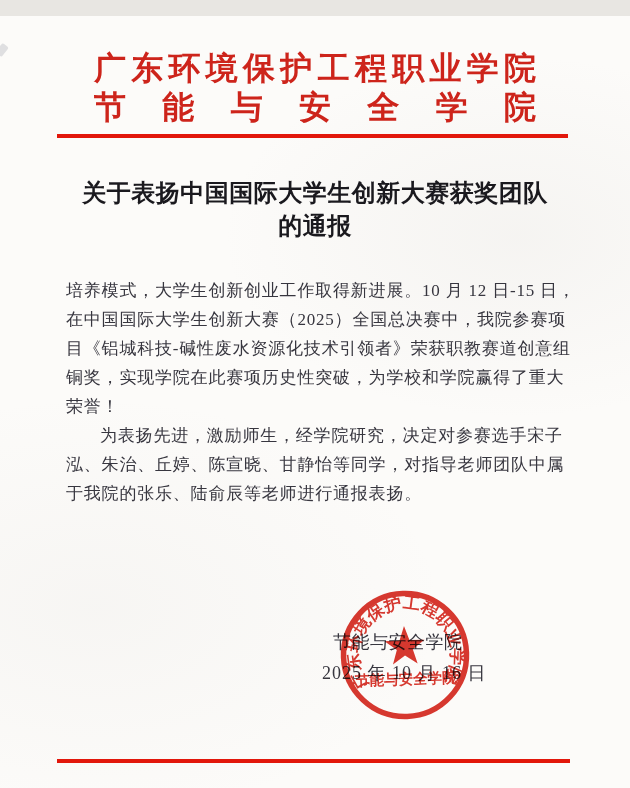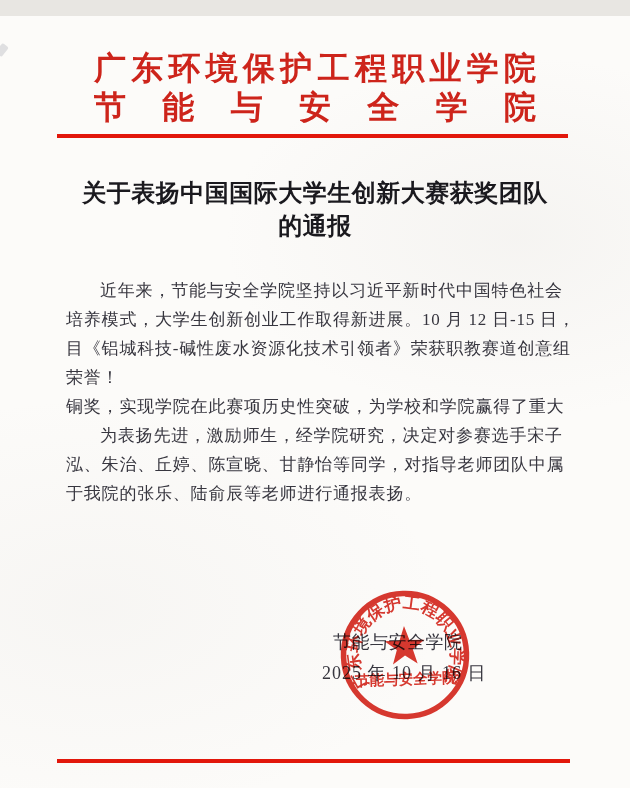--- a/index.html
+++ b/index.html
@@ -80,25 +80,25 @@
   </div>
 
   <div class="rule rule-top"></div>
 
   <div class="doc-title">
     <div class="title-line">关于表扬中国国际大学生创新大赛获奖团队</div>
     <div class="title-line">的通报</div>
   </div>
 
   <div class="body-text">
-    <div class="bline indent">近年来，节能与安全学院坚持以习近平新时代中国特色社会</div>
     <div class="bline">培养模式，大学生创新创业工作取得新进展。10 月 12 日-15 日，</div>
+    <div class="bline">在中国国际大学生创新大赛（2025）全国总决赛中，我院参赛项</div>
     <div class="bline">目《铝城科技-碱性废水资源化技术引领者》荣获职教赛道创意组</div>
+    <div class="bline">铜奖，实现学院在此赛项历史性突破，为学校和学院赢得了重大</div>
     <div class="bline">荣誉！</div>
-    <div class="bline">铜奖，实现学院在此赛项历史性突破，为学校和学院赢得了重大</div>
     <div class="bline indent">为表扬先进，激励师生，经学院研究，决定对参赛选手宋子</div>
     <div class="bline">泓、朱治、丘婷、陈宣晓、甘静怡等同学，对指导老师团队中属</div>
     <div class="bline">于我院的张乐、陆俞辰等老师进行通报表扬。</div>
   </div>
 
   <div class="signature">节能与安全学院</div>
   <div class="date">2025 年 10 月 16 日</div>
 
   <svg class="seal" viewBox="0 0 134 134" xmlns="http://www.w3.org/2000/svg">
     <circle cx="67" cy="67" r="61.5" fill="none" stroke="#d6281e" stroke-width="5.5"></circle>

